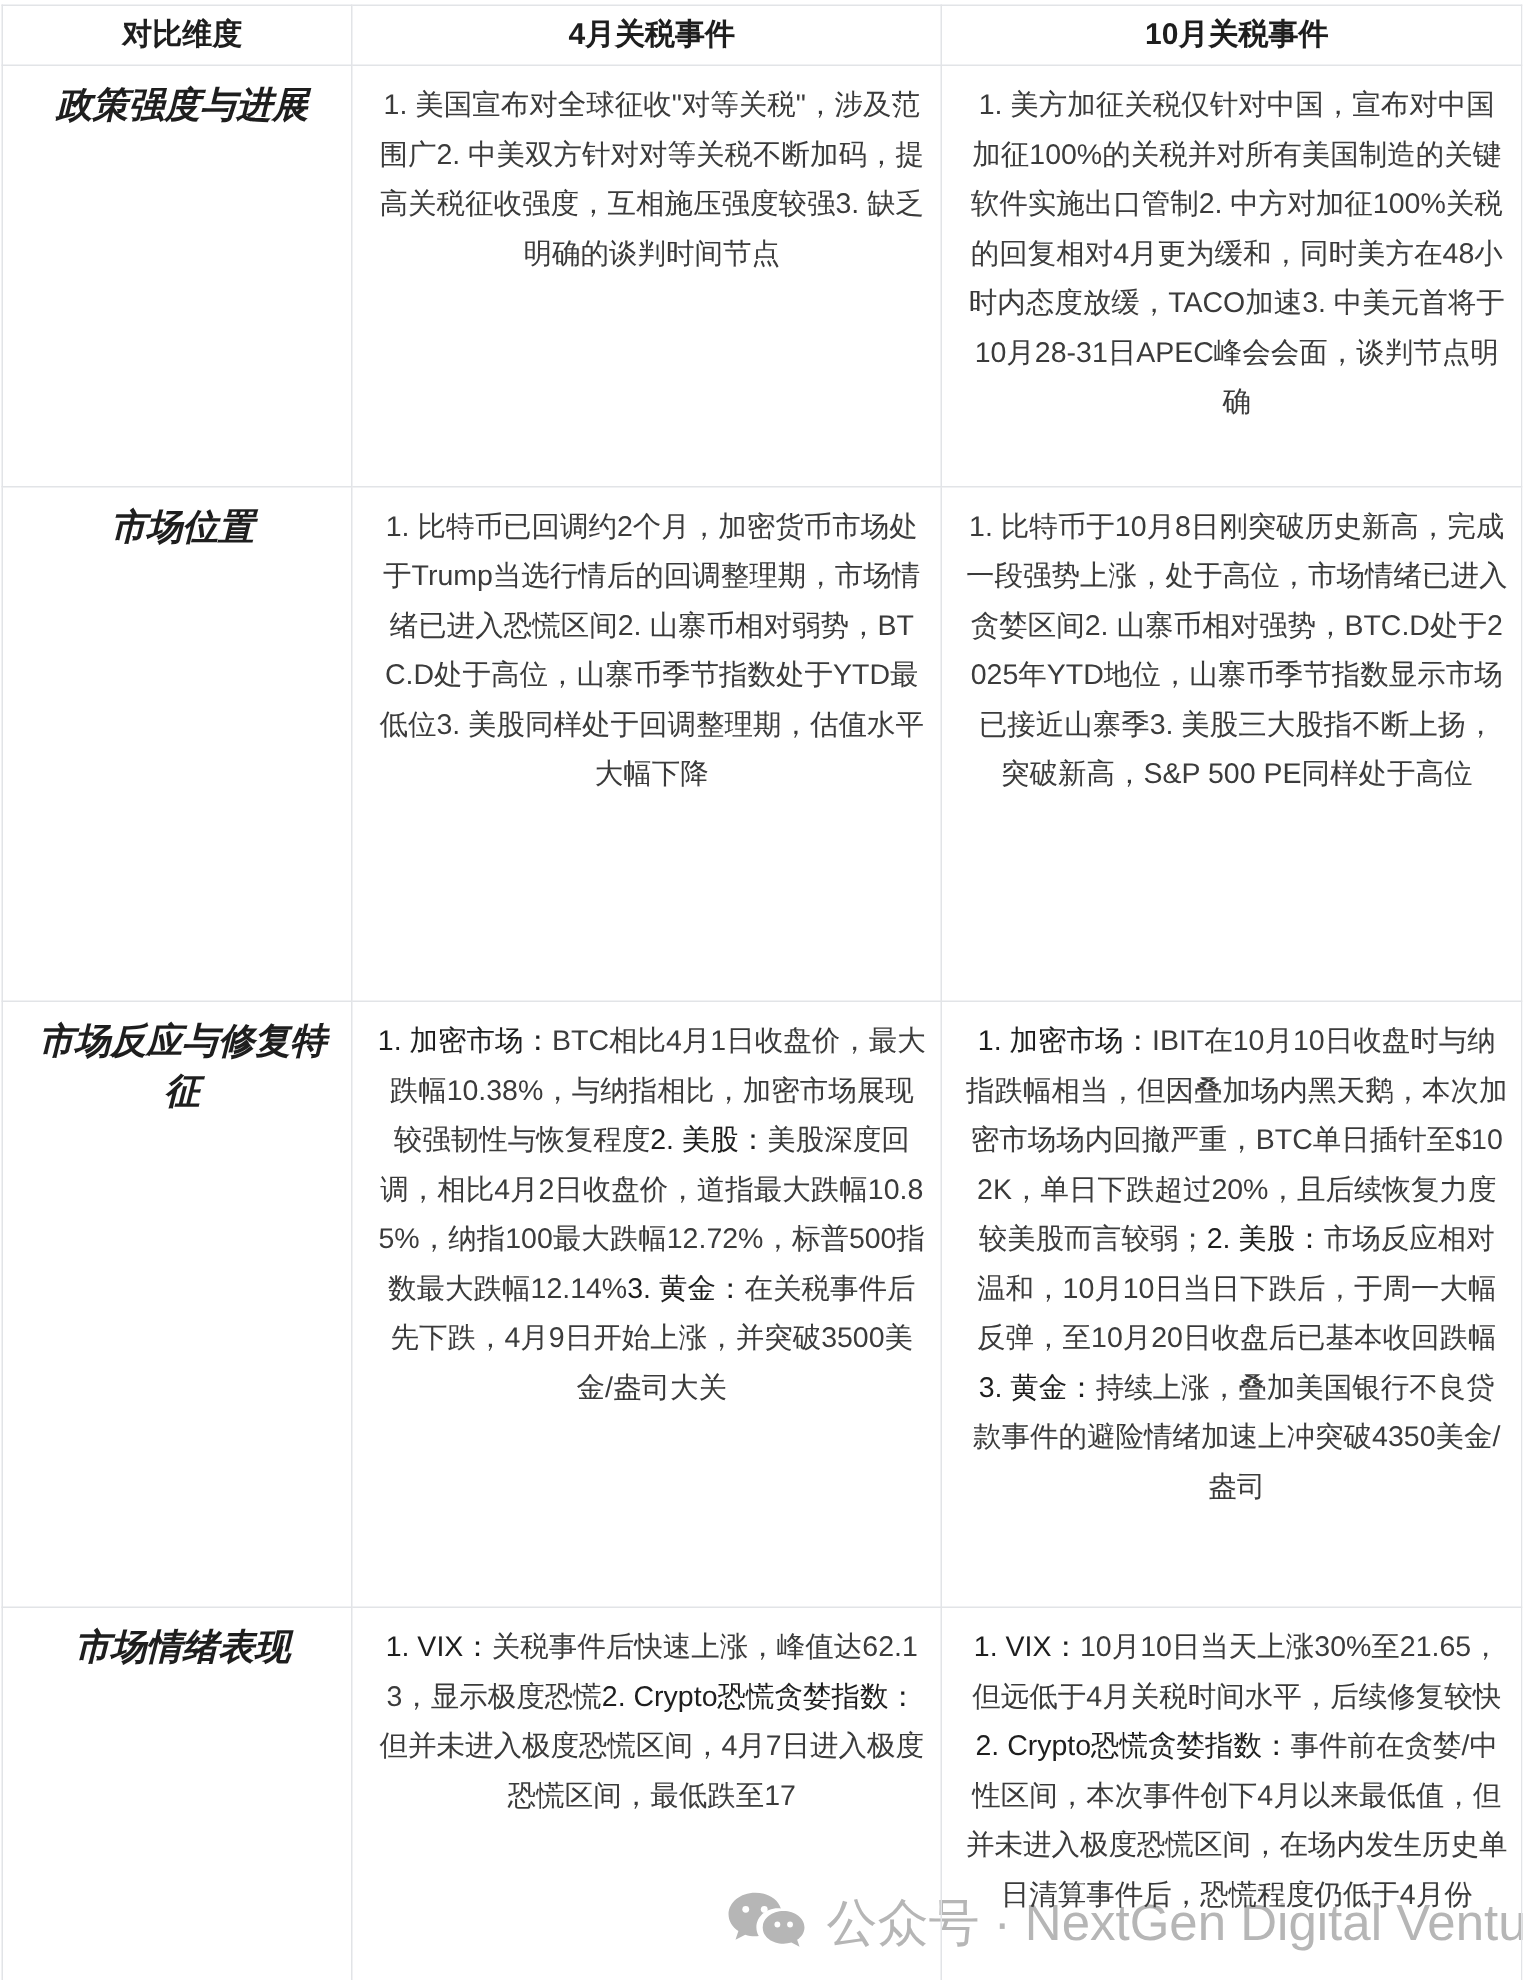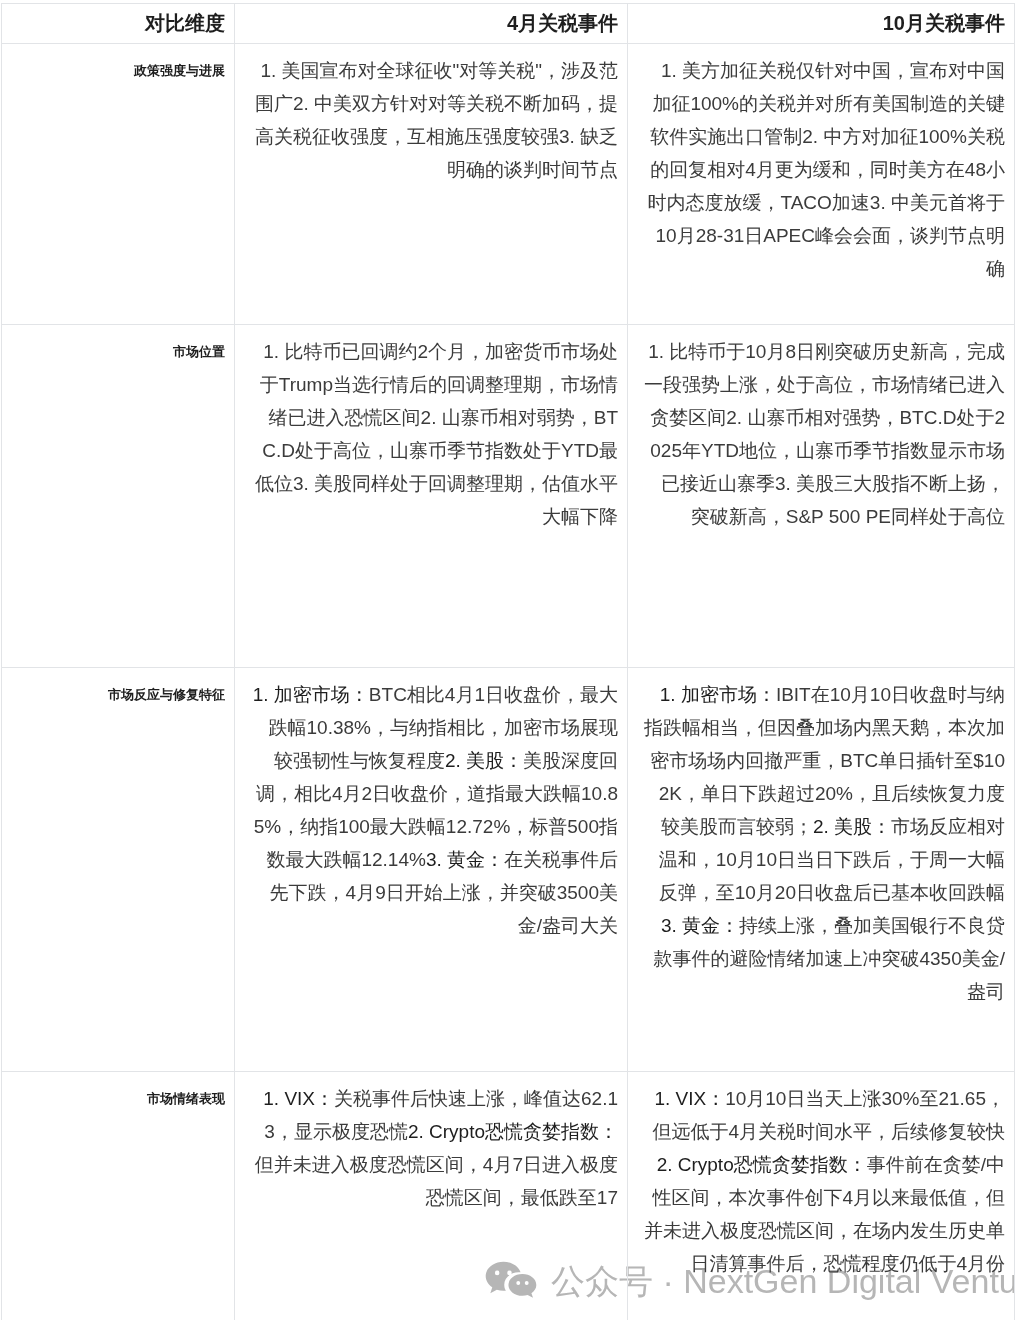--- a/index.html
+++ b/index.html
@@ -19,30 +19,30 @@
   .wm-icon svg{display:block;}
 
   .table-wrap{position:relative;z-index:1;}
   table{
     border-collapse:collapse;table-layout:fixed;
     width:1013px;margin:3px 0 0 1px;background:transparent;
   }
   col.c1{width:233px;} col.c2{width:393px;} col.c3{width:387px;}
   th,td{
     border:1px solid #e2e4e7;background:transparent;
-    vertical-align:top;text-align:right;
+    vertical-align:top;text-align:center;
     padding:10px 9px 6px 16px;
     font-size:19px;line-height:33px;color:#3b3b3b;
     font-weight:normal;word-break:break-all;
   }
   thead th{
     height:35px;vertical-align:middle;
     font-weight:bold;font-size:20px;color:#1e1e1e;padding-top:2px;padding-bottom:2px;
   }
-  th.dim-cell{font-weight:bold;font-size:13px;color:#1e1e1e;}
+  th.dim-cell{font-weight:bold;font-size:24px;color:#1e1e1e;font-style:italic;}
   .run-bold{font-weight:normal;color:#1e1e1e;}
   tbody tr:nth-child(1){height:281px;}
   tbody tr:nth-child(2){height:343px;}
   tbody tr:nth-child(3){height:404px;}
   tbody tr:nth-child(4){height:283px;}
 </style>
 </head>
 <body>
 
 <div class="page">

